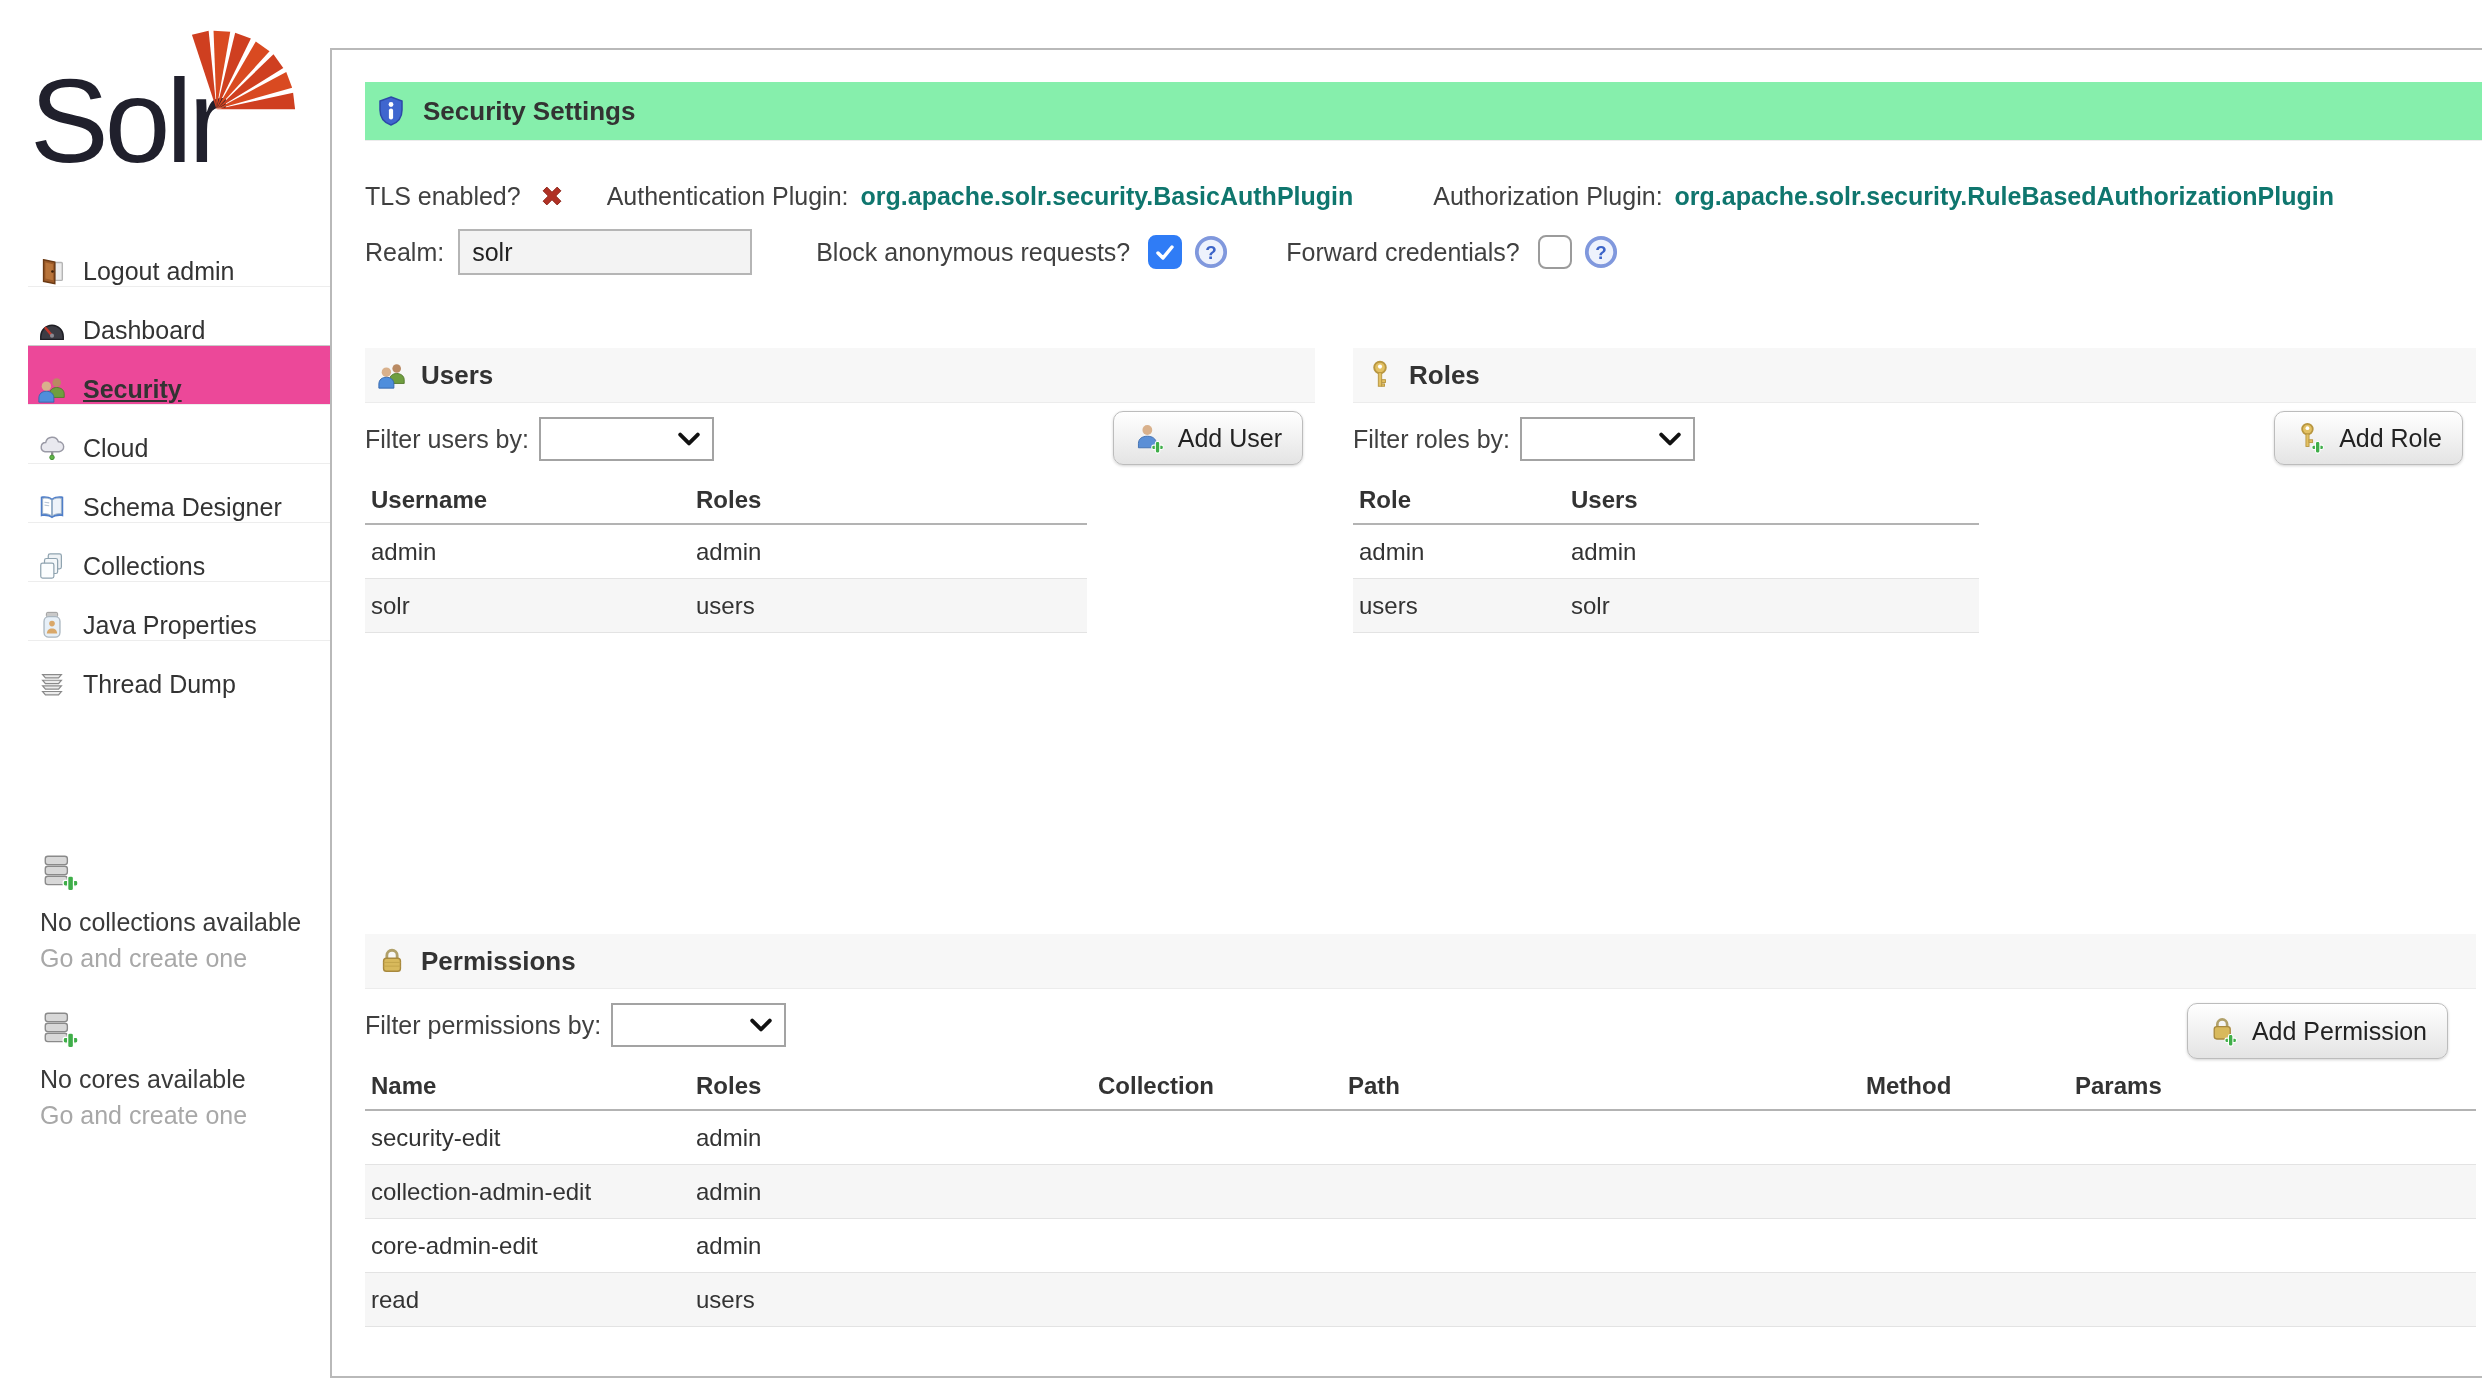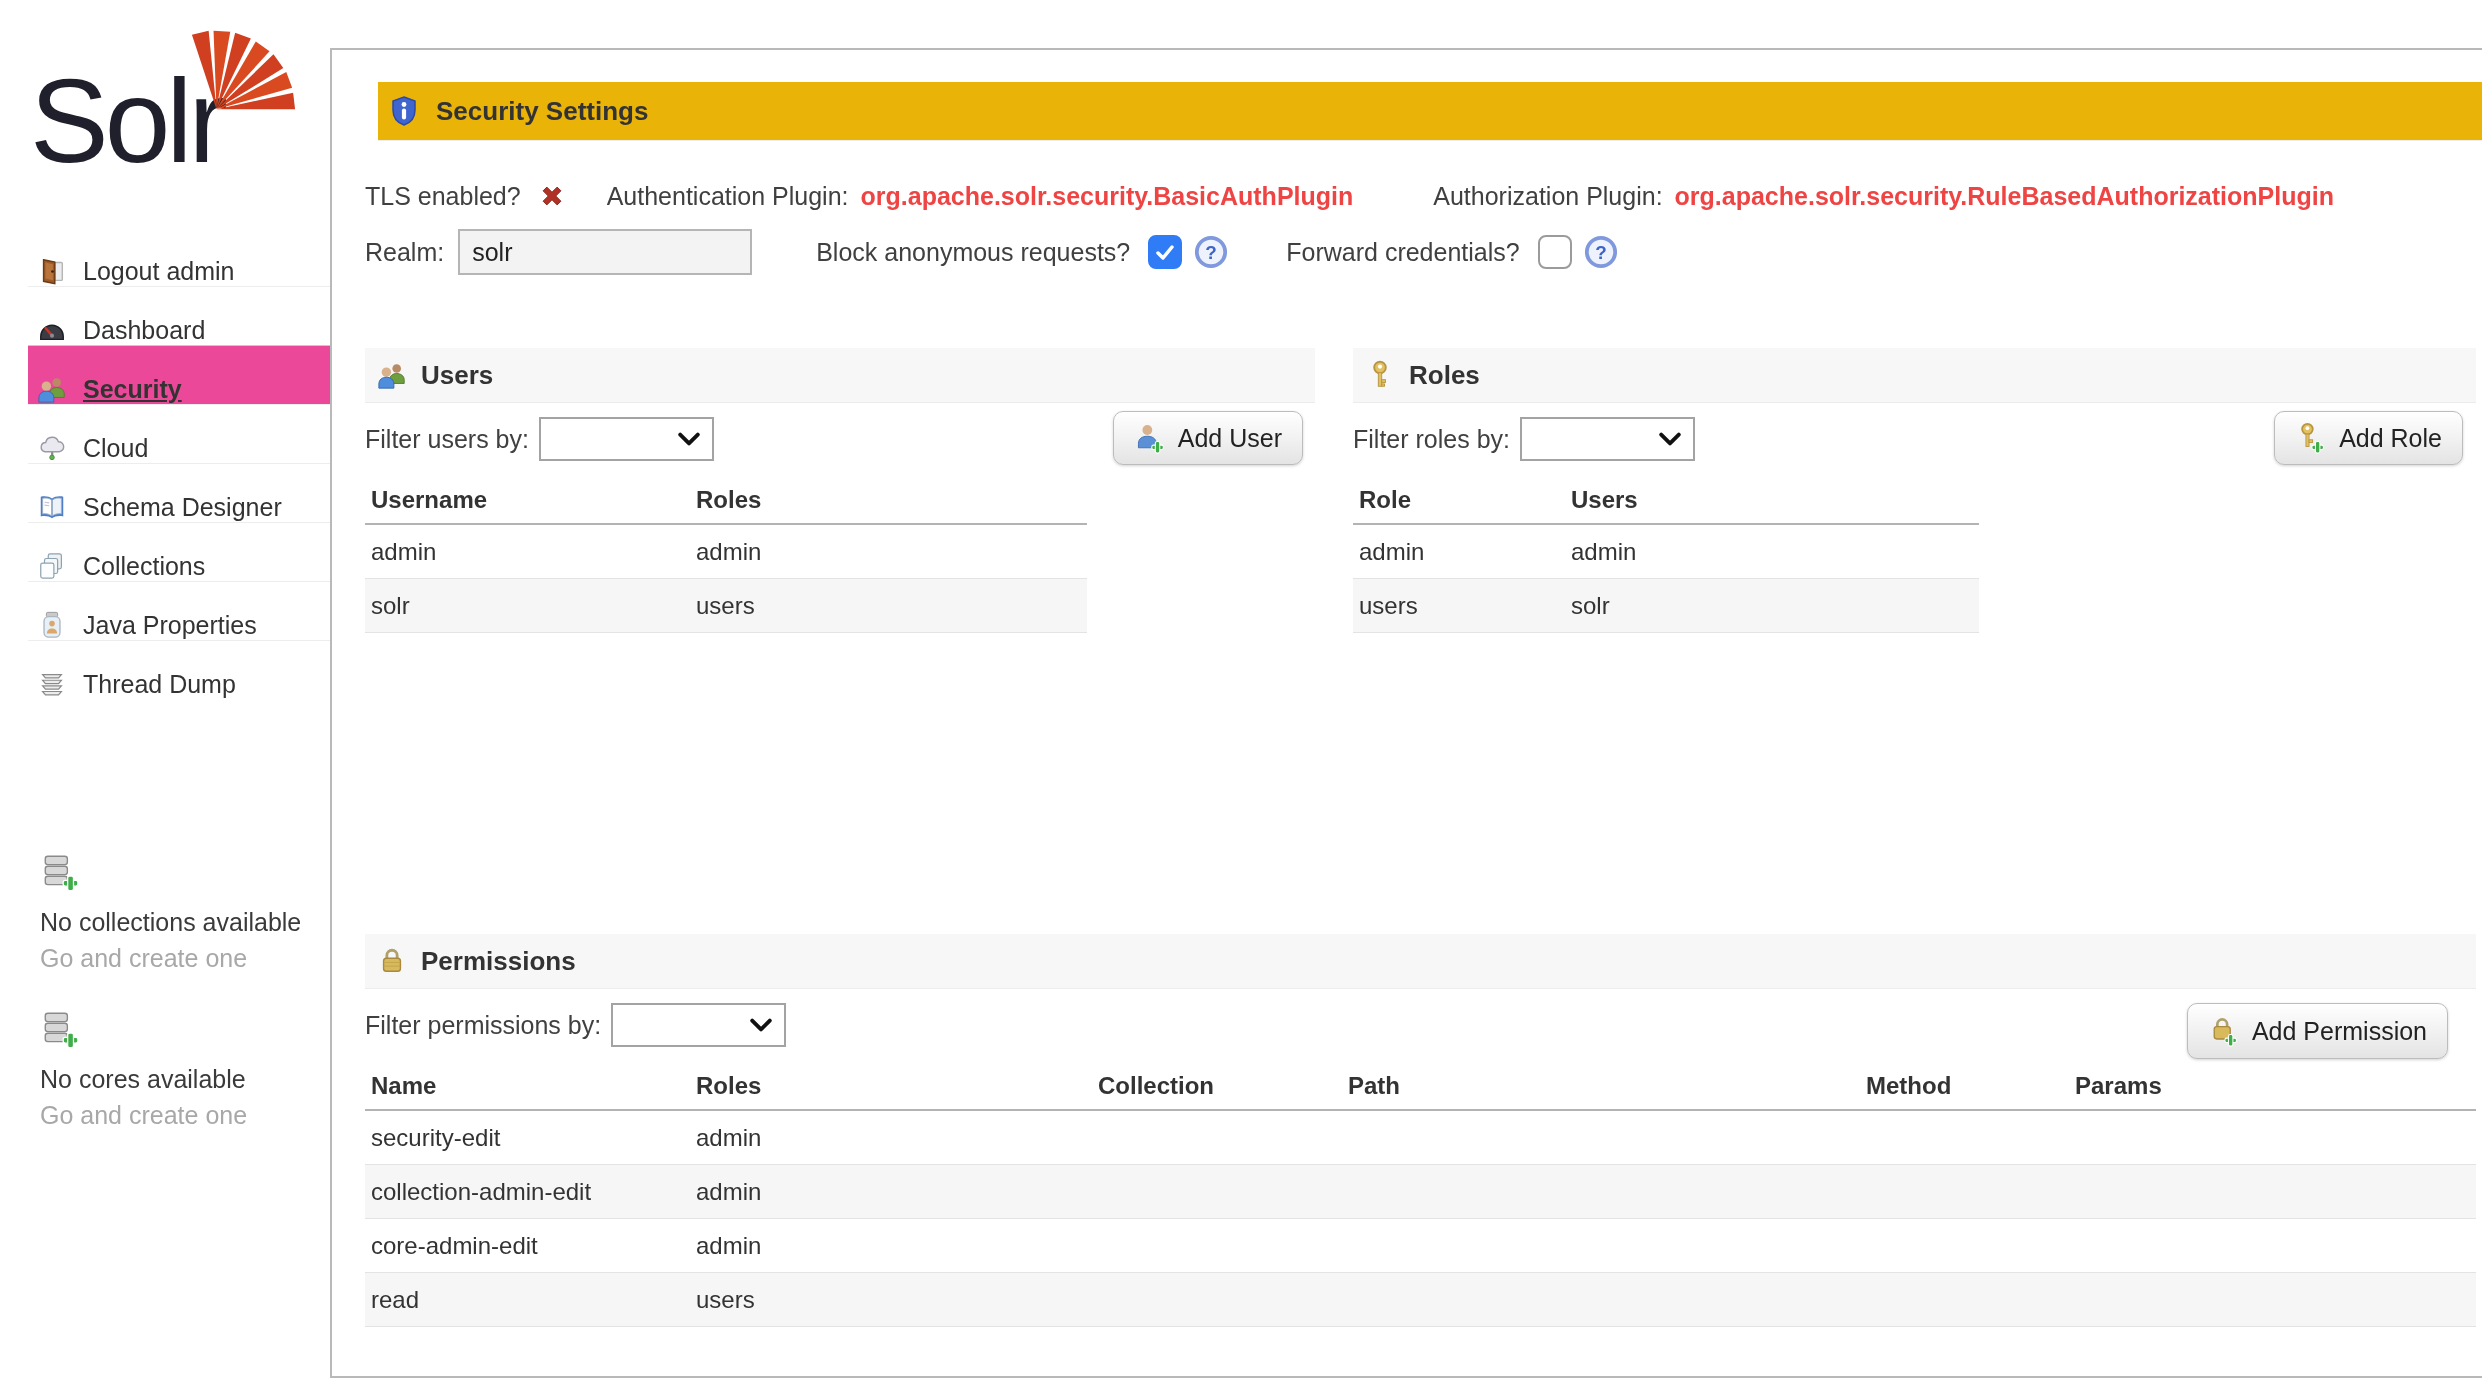--- a/index.html
+++ b/index.html
@@ -21,29 +21,29 @@
   .nicon{width:30px;height:30px;display:inline-flex;flex:0 0 30px;}
   .nicon svg{width:100%;height:100%;}
   .notice{position:absolute;left:40px;width:270px;display:flex;gap:12px;font-size:25px;flex-direction:column;}
   .notice-icon{width:40px;height:40px;flex:0 0 40px;}
   .notice-title{color:#3a3a3a;line-height:36px;}
   .notice-link{color:#a8a8a8;line-height:36px;cursor:pointer;}
 
   
   .panel{position:absolute;left:330px;top:48px;right:0;bottom:12px;background:#fff;
          border-top:2px solid #b9b9b9;border-left:2px solid #b9b9b9;border-bottom:2px solid #b9b9b9;}
-  .page-head{position:absolute;left:46px;right:0;top:32px;height:58px;background:#eab308;
+  .page-head{position:absolute;left:33px;right:0;top:32px;height:58px;background:#86efac;
              border-bottom:1px solid #ececec;display:flex;align-items:center;gap:16px;padding-left:10px;}
   .htitle{font-size:26px;font-weight:bold;color:#333;}
   .hicon{width:32px;height:32px;display:inline-flex;}
   .trow{position:absolute;display:flex;align-items:center;font-size:25px;}
   .tls-row{left:33px;top:124px;height:44px;}
   .realm-row{left:33px;top:176px;height:52px;}
   .lab{color:#404040;}
-  .val{font-weight:bold;color:#ef4444;}
+  .val{font-weight:bold;color:#0f766e;}
   .gap-auth{margin-left:40px;}
   .gap-authz{margin-left:80px;}
   .ml12{margin-left:12px;}
   .redx{width:30px;height:30px;margin-left:16px;display:inline-flex;}
   .realm-input{margin-left:14px;width:266px;height:42px;border:2px solid #b5b5b5;
                background:#f3f3f3;font-size:25px;color:#222;padding:0 12px;
                font-family:"Liberation Sans","DejaVu Sans",sans-serif;}
   .gap-block{margin-left:64px;}
   .gap-fwd{margin-left:58px;}
   .cb{width:34px;height:34px;margin-left:18px;border-radius:8px;display:inline-flex;

